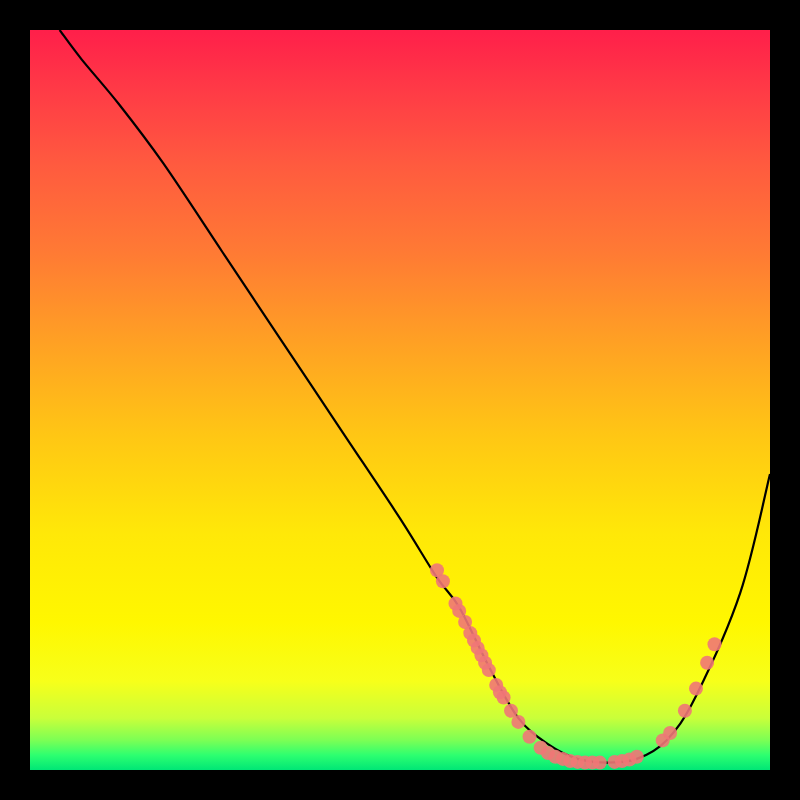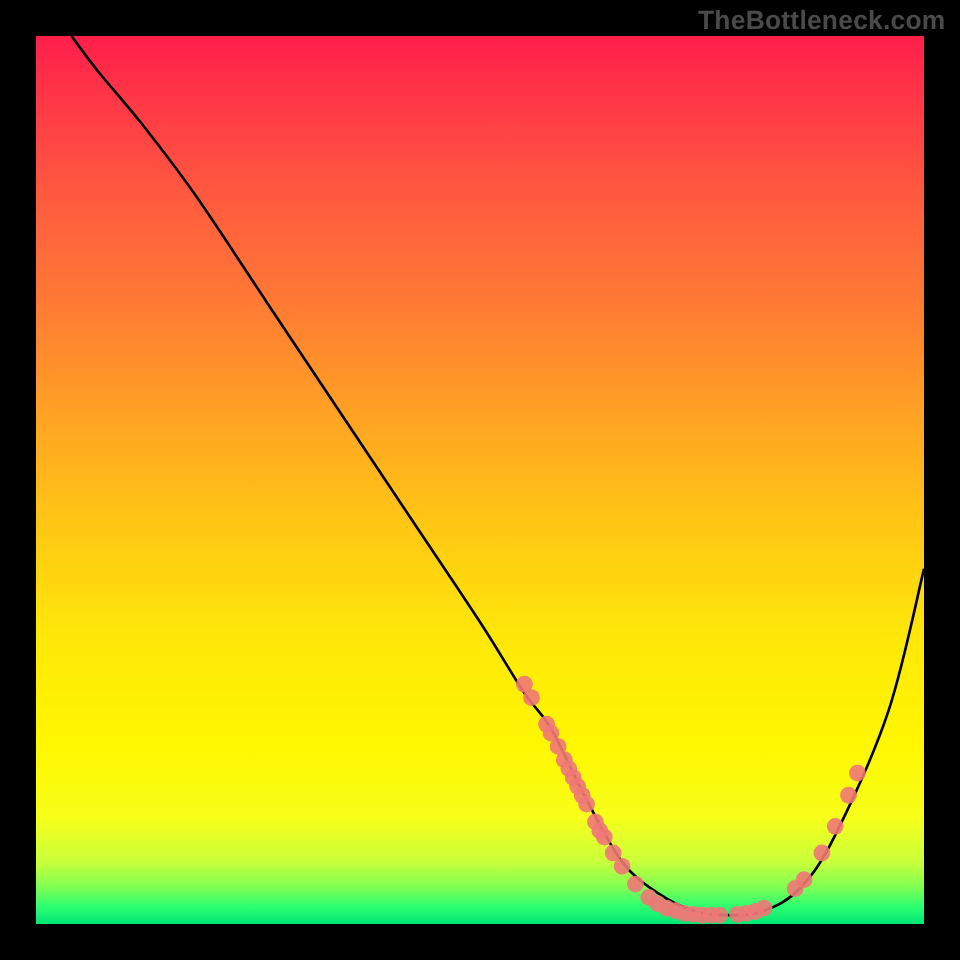--- a/index.html
+++ b/index.html
@@ -58,21 +58,20 @@
     left: 0; top: 0;
     width: 740px;
     height: 740px;
     z-index: 3;
   }
 </style>
 </head>
 <body>
 
 <div class="wrap">
-  <div class="watermark">TheBottleneck.com</div>
   <div class="plot">
     <div class="gradient"></div>
     <svg class="curve" viewBox="0 0 740 740" preserveAspectRatio="none">
       <path id="curve-path" d="M 29.6 0.0 C 33.3 4.9, 41.9 17.3, 51.8 29.6 C 61.7 41.9, 75.2 56.7, 88.8 74.0 C 102.4 91.3, 115.9 108.5, 133.2 133.2 C 150.5 157.9, 172.7 192.4, 192.4 222.0 C 212.1 251.6, 231.9 281.2, 251.6 310.8 C 271.3 340.4, 291.1 370.0, 310.8 399.6 C 330.5 429.2, 354.0 463.7, 370.0 488.4 C 386.0 513.1, 397.1 532.8, 407.0 547.6 C 416.9 562.4, 420.6 562.4, 429.2 577.2 C 437.8 592.0, 448.9 617.9, 458.8 636.4 C 468.7 654.9, 478.5 675.3, 488.4 688.2 C 498.3 701.2, 508.1 707.3, 518.0 714.1 C 527.9 720.9, 537.7 725.8, 547.6 728.9 C 557.5 732.0, 567.3 732.6, 577.2 732.6 C 587.1 732.6, 596.9 732.6, 606.8 728.9 C 616.7 725.2, 626.5 720.9, 636.4 710.4 C 646.3 699.9, 653.7 690.7, 666.0 666.0 C 678.3 641.3, 698.1 599.4, 710.4 562.4 C 722.7 525.4, 735.1 463.7, 740.0 444.0" fill="none" stroke="#000" stroke-width="2.2"></path>
       <g id="markers">
           <circle cx="407.0" cy="540.2" r="7" fill="#f07777" fill-opacity="0.9"></circle>
           <circle cx="412.9" cy="551.3" r="7" fill="#f07777" fill-opacity="0.9"></circle>
           <circle cx="425.5" cy="573.5" r="7" fill="#f07777" fill-opacity="0.9"></circle>
           <circle cx="429.2" cy="580.9" r="7" fill="#f07777" fill-opacity="0.9"></circle>
           <circle cx="435.1" cy="592.0" r="7" fill="#f07777" fill-opacity="0.9"></circle>

